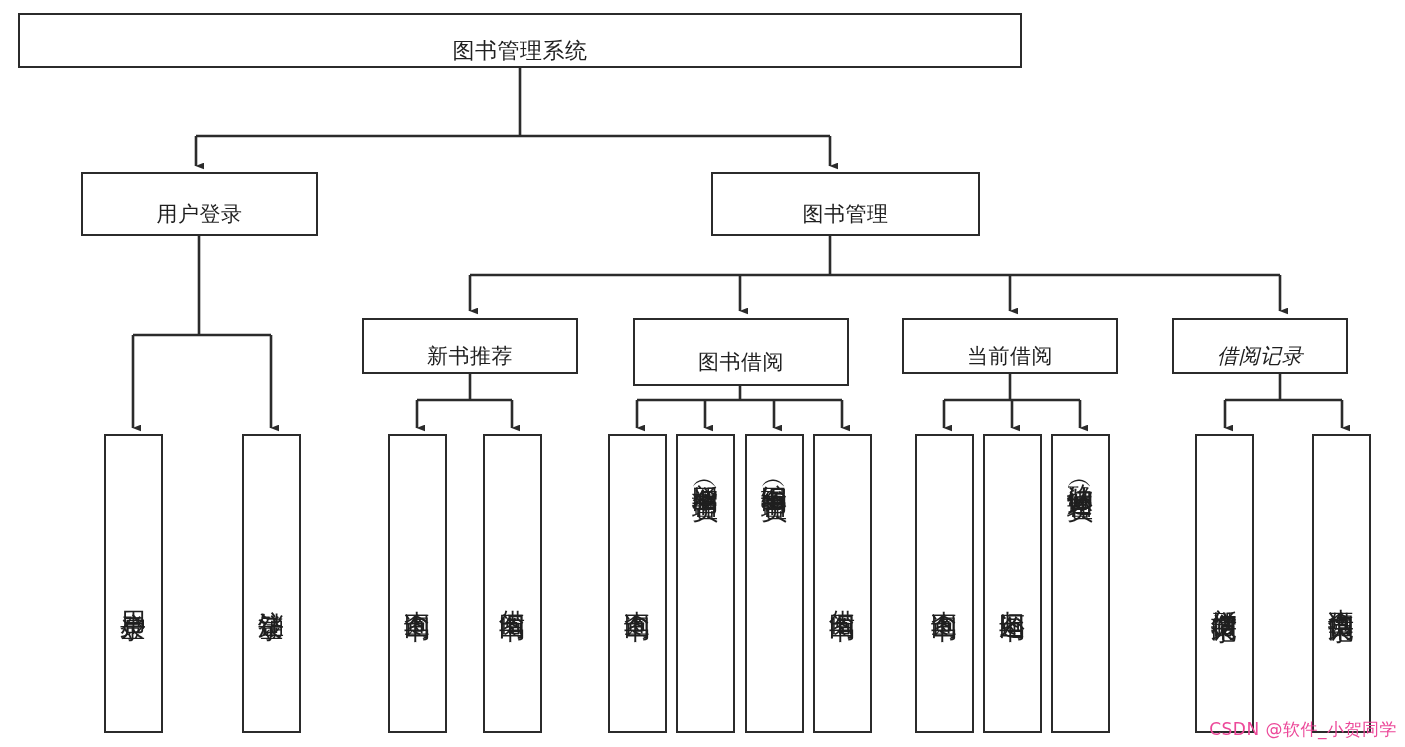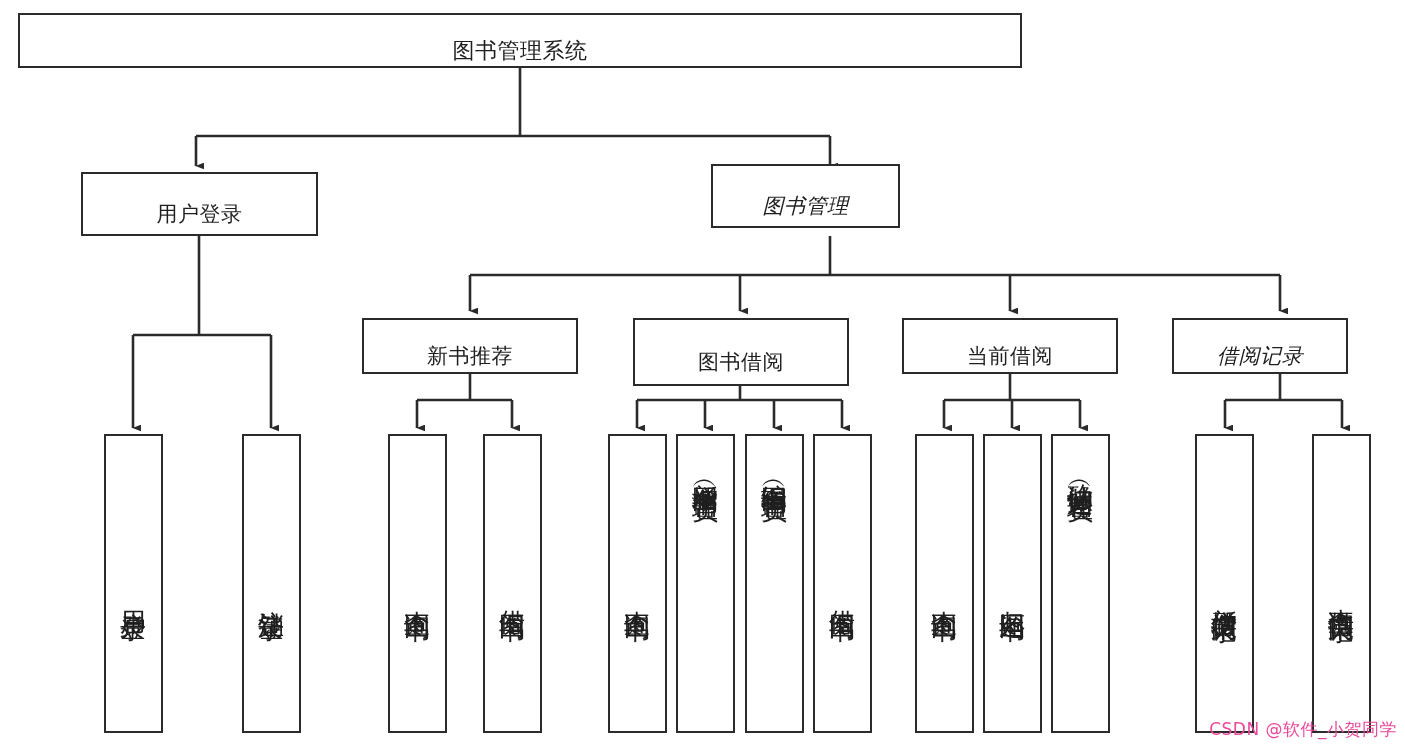--- a/index.html
+++ b/index.html
@@ -130,21 +130,21 @@
     </g>
   </svg>
 
   <div class="node horiz root" style="left:18px;top:13px;width:1004px;height:55px;">
     <span class="node-label">图书管理系统</span>
   </div>
 
   <div class="node horiz" style="left:81px;top:172px;width:237px;height:64px;">
     <span class="node-label">用户登录</span>
   </div>
-  <div class="node horiz" style="left:711px;top:164px;width:189px;height:64px;font-style:italic;">
+  <div class="node horiz" style="left:711px;top:172px;width:269px;height:64px;">
     <span class="node-label">图书管理</span>
   </div>
 
   <div class="node horiz" style="left:362px;top:318px;width:216px;height:56px;justify-content:center;">
     <span class="node-label">新书推荐</span>
   </div>
   <div class="node horiz" style="left:633px;top:318px;width:216px;height:68px;">
     <span class="node-label">图书借阅</span>
   </div>
   <div class="node horiz" style="left:902px;top:318px;width:216px;height:56px;">

